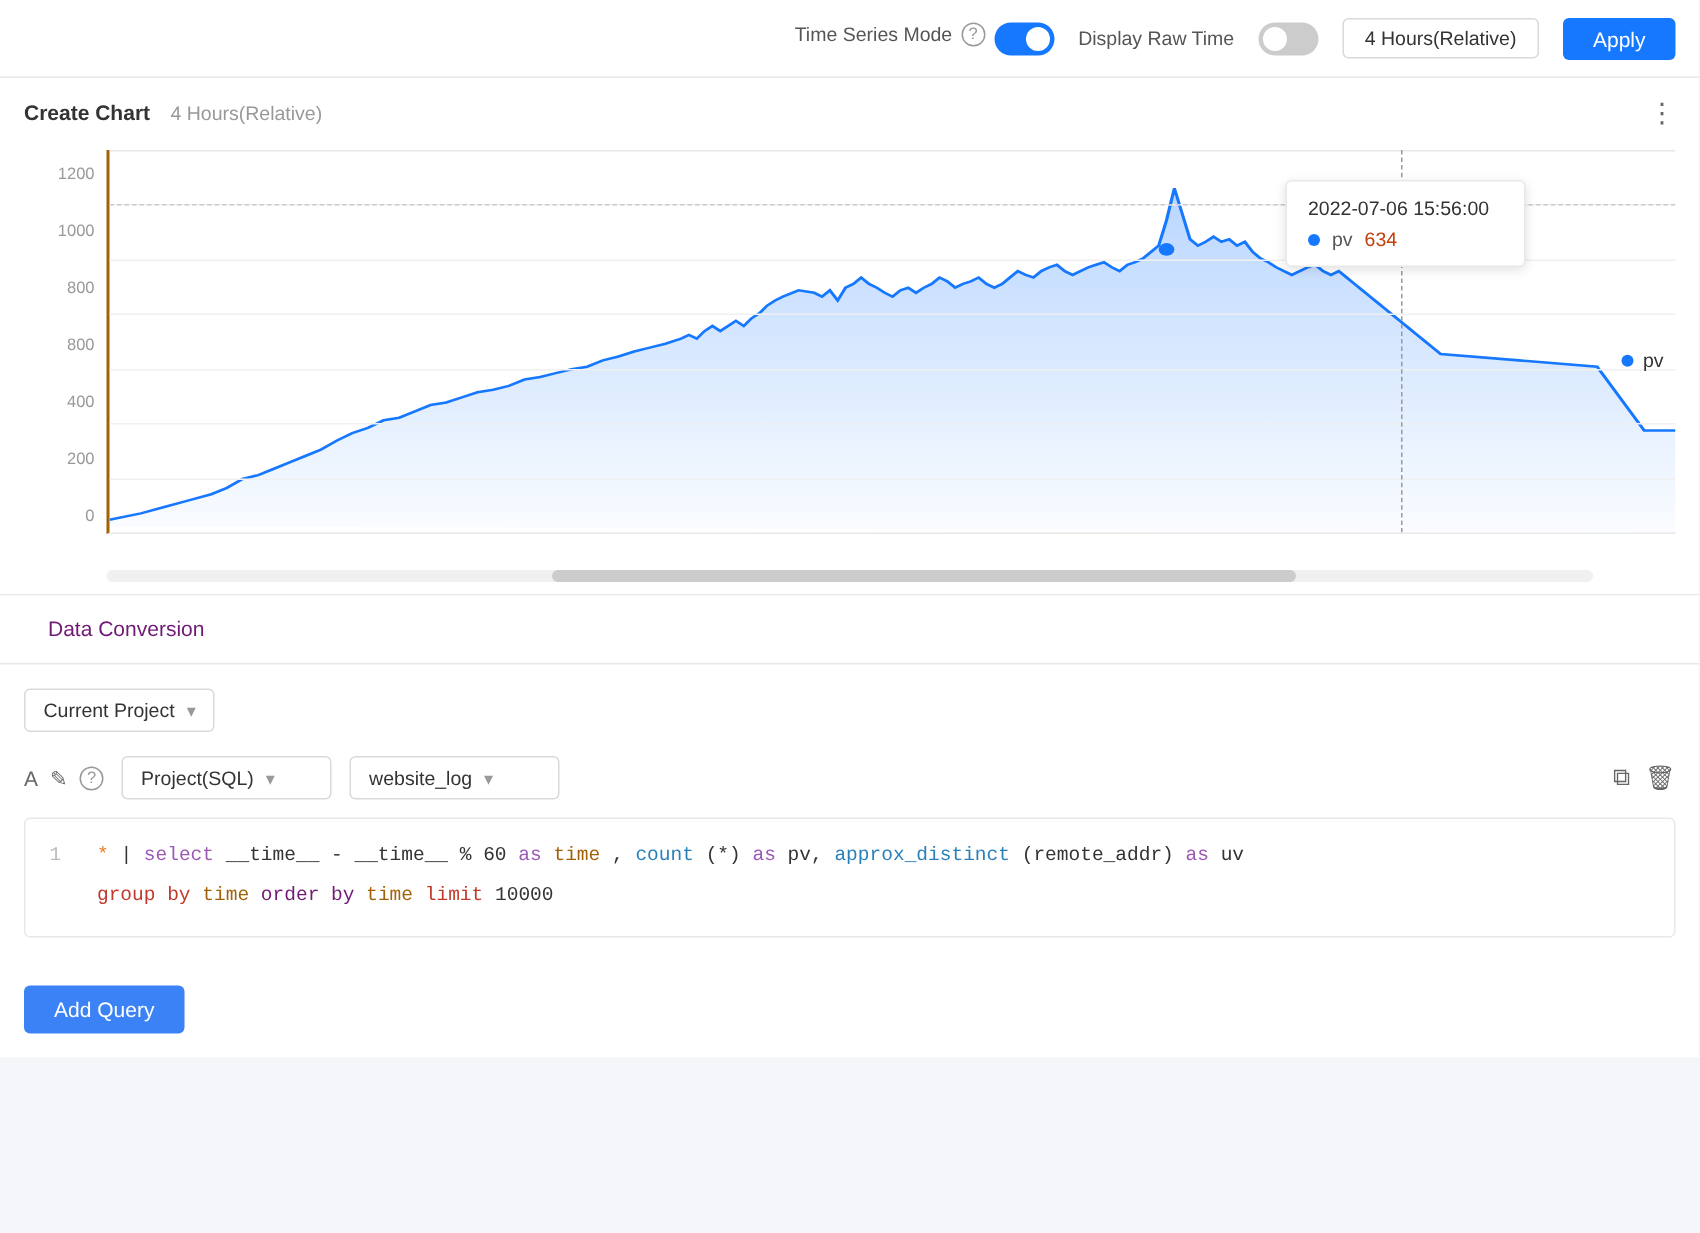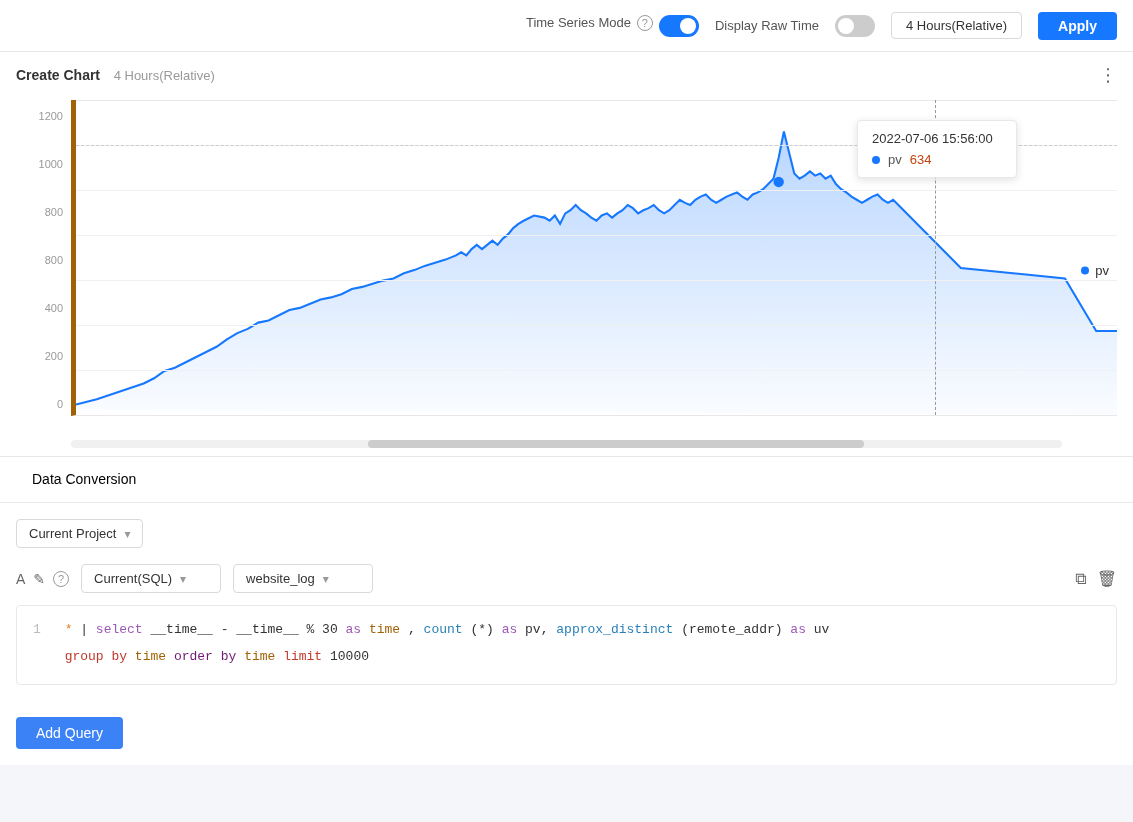--- a/index.html
+++ b/index.html
@@ -21,21 +21,21 @@
     }
     .toggle-switch.off { background: #ccc; }
     .toggle-switch.off::after { right: auto; left: 3px; }
     .raw-data-label { color: #555; font-size: 13px; }
     .time-btn {
       border: 1px solid #d9d9d9; background: #fff; padding: 5px 14px;
       border-radius: 4px; cursor: pointer; font-size: 13px; color: #333;
     }
     .apply-btn {
       background: #1677ff; color: #fff; border: none; padding: 6px 20px;
-      border-radius: 4px; cursor: pointer; font-size: 14px; font-weight: 700;
+      border-radius: 4px; cursor: pointer; font-size: 14px; font-weight: 400;
     }
     .question-icon {
       width: 16px; height: 16px; border-radius: 50%; border: 1px solid #999;
       display: inline-flex; align-items: center; justify-content: center;
       font-size: 11px; color: #999; cursor: pointer; flex-shrink: 0;
     }
 
     .chart-section {
       background: #fff; margin: 0; padding: 12px 16px 0;
       border-bottom: 1px solid #e8e8e8;
@@ -78,21 +78,21 @@
     }
 
     .bottom-section { background: #fff; padding: 0; }
 
     .tabs {
       display: flex; border-bottom: 1px solid #e8e8e8;
       padding: 0 16px;
     }
     .tab {
       padding: 14px 16px; font-size: 14px; cursor: pointer;
-      color: #000000; border-bottom: 2px solid transparent; margin-bottom: -1px;
+      color: #701a75; border-bottom: 2px solid transparent; margin-bottom: -1px;
     }
     .tab.active { color: #1677ff; border-bottom-color: #1677ff; font-weight: 500; }
 
     .query-section { padding: 16px; }
 
     .project-select {
       display: inline-flex; align-items: center; gap: 8px;
       border: 1px solid #d9d9d9; border-radius: 4px;
       padding: 6px 12px; cursor: pointer; background: #fff;
       font-size: 13px; margin-bottom: 16px;
@@ -160,33 +160,33 @@
 
 <div class="chart-section">
   <div class="chart-header">
     <div>
       <span class="chart-title">Create Chart</span>
       <span class="chart-subtitle">4 Hours(Relative)</span>
     </div>
     <span class="more-icon">⋮</span>
   </div>
 
-  <div style="display:flex; position:relative; padding-left:55px; height:340px;margin-top:14px;">
+  <div style="display:flex; position:relative; padding-left:55px; height:280px;margin-top:14px;">
 
     <div class="chart-y-axis">
       <span class="y-label">1200</span>
       <span class="y-label">1000</span>
       <span class="y-label">800</span>
       <span class="y-label">800</span>
       <span class="y-label">400</span>
       <span class="y-label">200</span>
       <span class="y-label">0</span>
     </div>
 
-    <div style="flex:1; position:relative; border-left:5px solid #a16207; border-bottom:1px solid #e8e8e8; margin-bottom:24px; overflow:hidden;">
+    <div style="flex:1; position:relative; border-left:2px solid #a16207; border-bottom:1px solid #e8e8e8; margin-bottom:24px; overflow:hidden;">
       
       <div style="position:absolute;top:0;left:0;right:0;bottom:0;pointer-events:none;">
         <div style="position:absolute;left:0;right:0;top:0%;height:1px;background:#e8e8e8;"></div>
         <div style="position:absolute;left:0;right:0;top:14.3%;height:1px;background:#f0f0f0;border-top:1px dashed #ccc;"></div>
         <div style="position:absolute;left:0;right:0;top:28.6%;height:1px;background:#f0f0f0;"></div>
         <div style="position:absolute;left:0;right:0;top:42.8%;height:1px;background:#f0f0f0;"></div>
         <div style="position:absolute;left:0;right:0;top:57.1%;height:1px;background:#f0f0f0;"></div>
         <div style="position:absolute;left:0;right:0;top:71.4%;height:1px;background:#f0f0f0;"></div>
         <div style="position:absolute;left:0;right:0;top:85.7%;height:1px;background:#f0f0f0;"></div>
       </div>
@@ -252,21 +252,21 @@
     
     <div class="query-row">
 
       <div class="query-icons">
         <span class="icon-btn">A</span>
         <span class="icon-btn">✎</span>
         <span class="question-icon">?</span>
       </div>
 
       <div class="select-box">
-        <span>Current(SQL)</span>
+        <span>Project(SQL)</span>
         <span class="chevron">▾</span>
       </div>
 
       <div class="select-box">
         <span>website_log</span>
         <span class="chevron">▾</span>
       </div>
 
       <div class="right-icons">
         <span class="icon-btn" style="font-size:16px;">⧉</span>
@@ -274,21 +274,21 @@
       </div>
     </div>
 
     
     <div class="code-editor">
       <div>
         <span class="line-num">1</span>
         <span class="kw-star">*</span>
         <span class="plain"> | </span>
         <span class="kw-select">select</span>
-        <span class="plain">  __time__ - __time__ % 30 </span>
+        <span class="plain">  __time__ - __time__ % 60 </span>
         <span class="kw-as">as</span>
         <span class="plain"> </span>
         <span class="kw-time">time</span>
         <span class="plain"> , </span>
         <span class="kw-count">count</span>
         <span class="plain">(*) </span>
         <span class="kw-as">as</span>
         <span class="plain"> pv, </span>
         <span class="kw-approx">approx_distinct</span>
         <span class="plain">(remote_addr) </span>

